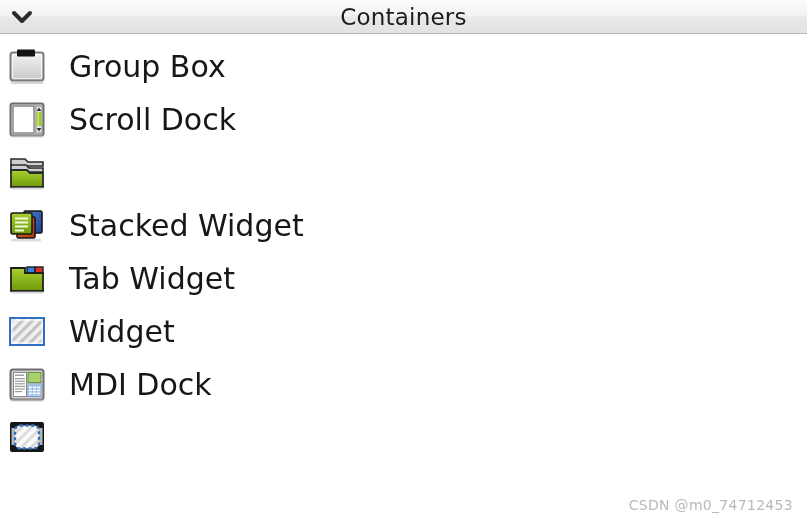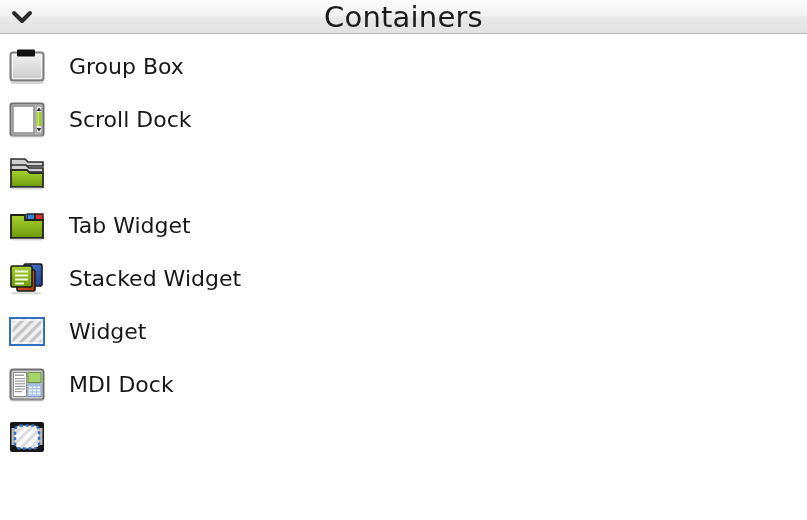--- a/index.html
+++ b/index.html
@@ -19,21 +19,21 @@
     background: linear-gradient(to bottom, #fbfbfb 0%, #f2f2f2 48%, #e9e9e9 52%, #e2e2e2 100%);
     border-bottom: 1px solid #b6b6b6;
     display: flex;
     align-items: center;
   }
   .chevron { width: 44px; display: flex; align-items: center; justify-content: center; }
   .header-title {
     position: absolute;
     left: 0; right: 0;
     text-align: center;
-    font-size: 29px;
+    font-size: 23px;
     color: #1c1c1c;
     letter-spacing: .2px;
     font-family: "DejaVu Sans", sans-serif;
   }
 
   
   .list { padding-top: 6px; }
   .row {
     display: flex;
     align-items: center;
@@ -42,21 +42,21 @@
   }
   .icon-cell {
     width: 48px;
     min-width: 48px;
     height: 44px;
     display: flex;
     align-items: center;
     justify-content: flex-start;
   }
   .row-label {
-    font-size: 22px;
+    font-size: 30px;
     color: #171717;
     margin-left: 13px;
     white-space: nowrap;
     font-family: "DejaVu Sans", sans-serif;
   }
 
   .ico { display: block; }
 
   
   .watermark {
@@ -133,40 +133,20 @@
             </linearGradient>
           </defs>
 
           <path d="M3 5 H17 L20 8 H35 V12 H3 Z" fill="#cfcfcf" stroke="#2b2b2b" stroke-width="1.6"></path>
           <path d="M3 11 H18 L21 14 H35 V18 H3 Z" fill="#cfcfcf" stroke="#2b2b2b" stroke-width="1.6"></path>
 
           <path d="M3 16 H19 L22 19 H35 V33 H3 Z" fill="url(#tbGreen)" stroke="#2b2b2b" stroke-width="1.8"></path>
           <rect x="3" y="33" width="32" height="2.5" rx="1.2" fill="#b0b0b0" opacity=".5"></rect>
         </svg>
       </div>
-    </div>
-
-    <div class="row">
-      <div class="icon-cell">
-        <svg class="ico" width="39" height="38" viewBox="0 0 39 38">
-          <defs>
-            <linearGradient id="twGreen" x1="0" y1="0" x2="0" y2="1">
-              <stop offset="0" stop-color="#a8d22e"></stop>
-                <stop offset="1" stop-color="#6f9a09"></stop>
-            </linearGradient>
-          </defs>
-
-          <rect x="19" y="7" width="8" height="6" fill="#2f86e0" stroke="#1f1f1f" stroke-width="1.4"></rect>
-          <rect x="27" y="7" width="8" height="6" fill="#d8322a" stroke="#1f1f1f" stroke-width="1.4"></rect>
-
-          <path d="M3 8 H17 V13 H35 V31 H3 Z" fill="url(#twGreen)" stroke="#1f1f1f" stroke-width="1.8"></path>
-          <rect x="3" y="31" width="32" height="2.5" rx="1.2" fill="#b0b0b0" opacity=".5"></rect>
-        </svg>
-      </div>
-      <div class="row-label">Tab Widget</div>
     </div>
 
     <div class="row">
       <div class="icon-cell">
         <svg class="ico" width="39" height="38" viewBox="0 0 39 38">
           <defs>
             <linearGradient id="swBlue" x1="0" y1="0" x2="1" y2="1">
               <stop offset="0" stop-color="#4e7fd8"></stop>
                 <stop offset="1" stop-color="#1d3f90"></stop>
             </linearGradient>
@@ -185,20 +165,40 @@
           <g fill="#f2f7df">
             <rect x="7" y="10.5" width="13" height="2"></rect>
             <rect x="7" y="14.5" width="13" height="2"></rect>
             <rect x="7" y="18.5" width="13" height="2"></rect>
             <rect x="7" y="22.5" width="9" height="2"></rect>
           </g>
           <rect x="3" y="32" width="30" height="2.5" rx="1.2" fill="#b0b0b0" opacity=".45"></rect>
         </svg>
       </div>
       <div class="row-label">Stacked Widget</div>
+    </div>
+
+    <div class="row">
+      <div class="icon-cell">
+        <svg class="ico" width="39" height="38" viewBox="0 0 39 38">
+          <defs>
+            <linearGradient id="twGreen" x1="0" y1="0" x2="0" y2="1">
+              <stop offset="0" stop-color="#a8d22e"></stop>
+                <stop offset="1" stop-color="#6f9a09"></stop>
+            </linearGradient>
+          </defs>
+
+          <rect x="19" y="7" width="8" height="6" fill="#2f86e0" stroke="#1f1f1f" stroke-width="1.4"></rect>
+          <rect x="27" y="7" width="8" height="6" fill="#d8322a" stroke="#1f1f1f" stroke-width="1.4"></rect>
+
+          <path d="M3 8 H17 V13 H35 V31 H3 Z" fill="url(#twGreen)" stroke="#1f1f1f" stroke-width="1.8"></path>
+          <rect x="3" y="31" width="32" height="2.5" rx="1.2" fill="#b0b0b0" opacity=".5"></rect>
+        </svg>
+      </div>
+      <div class="row-label">Tab Widget</div>
     </div>
 
 
     <div class="row">
       <div class="icon-cell">
         <svg class="ico" width="39" height="38" viewBox="0 0 39 38">
           <defs>
             <pattern id="hatchB" width="7" height="7" patternUnits="userSpaceOnUse" patternTransform="rotate(45)">
               <rect width="7" height="7" fill="#f0f0f0"></rect>
               <rect width="3.2" height="7" fill="#c3c3c3"></rect>
@@ -257,13 +257,14 @@
           </defs>
           <rect x="2" y="3" width="34" height="30" rx="2" fill="#161616"></rect>
           <rect x="3.5" y="9" width="31" height="17" fill="#b9b9b9"></rect>
           <rect x="7" y="6.5" width="24" height="23" rx="5" fill="url(#hatchC)" stroke="#2f6fc4" stroke-width="2.4" stroke-dasharray="3 2.6"></rect>
         </svg>
       </div>
     </div>
 
   </div>
 
+  <div class="watermark">CSDN @m0_74712453</div>
 </div>
 
 </body></html>

